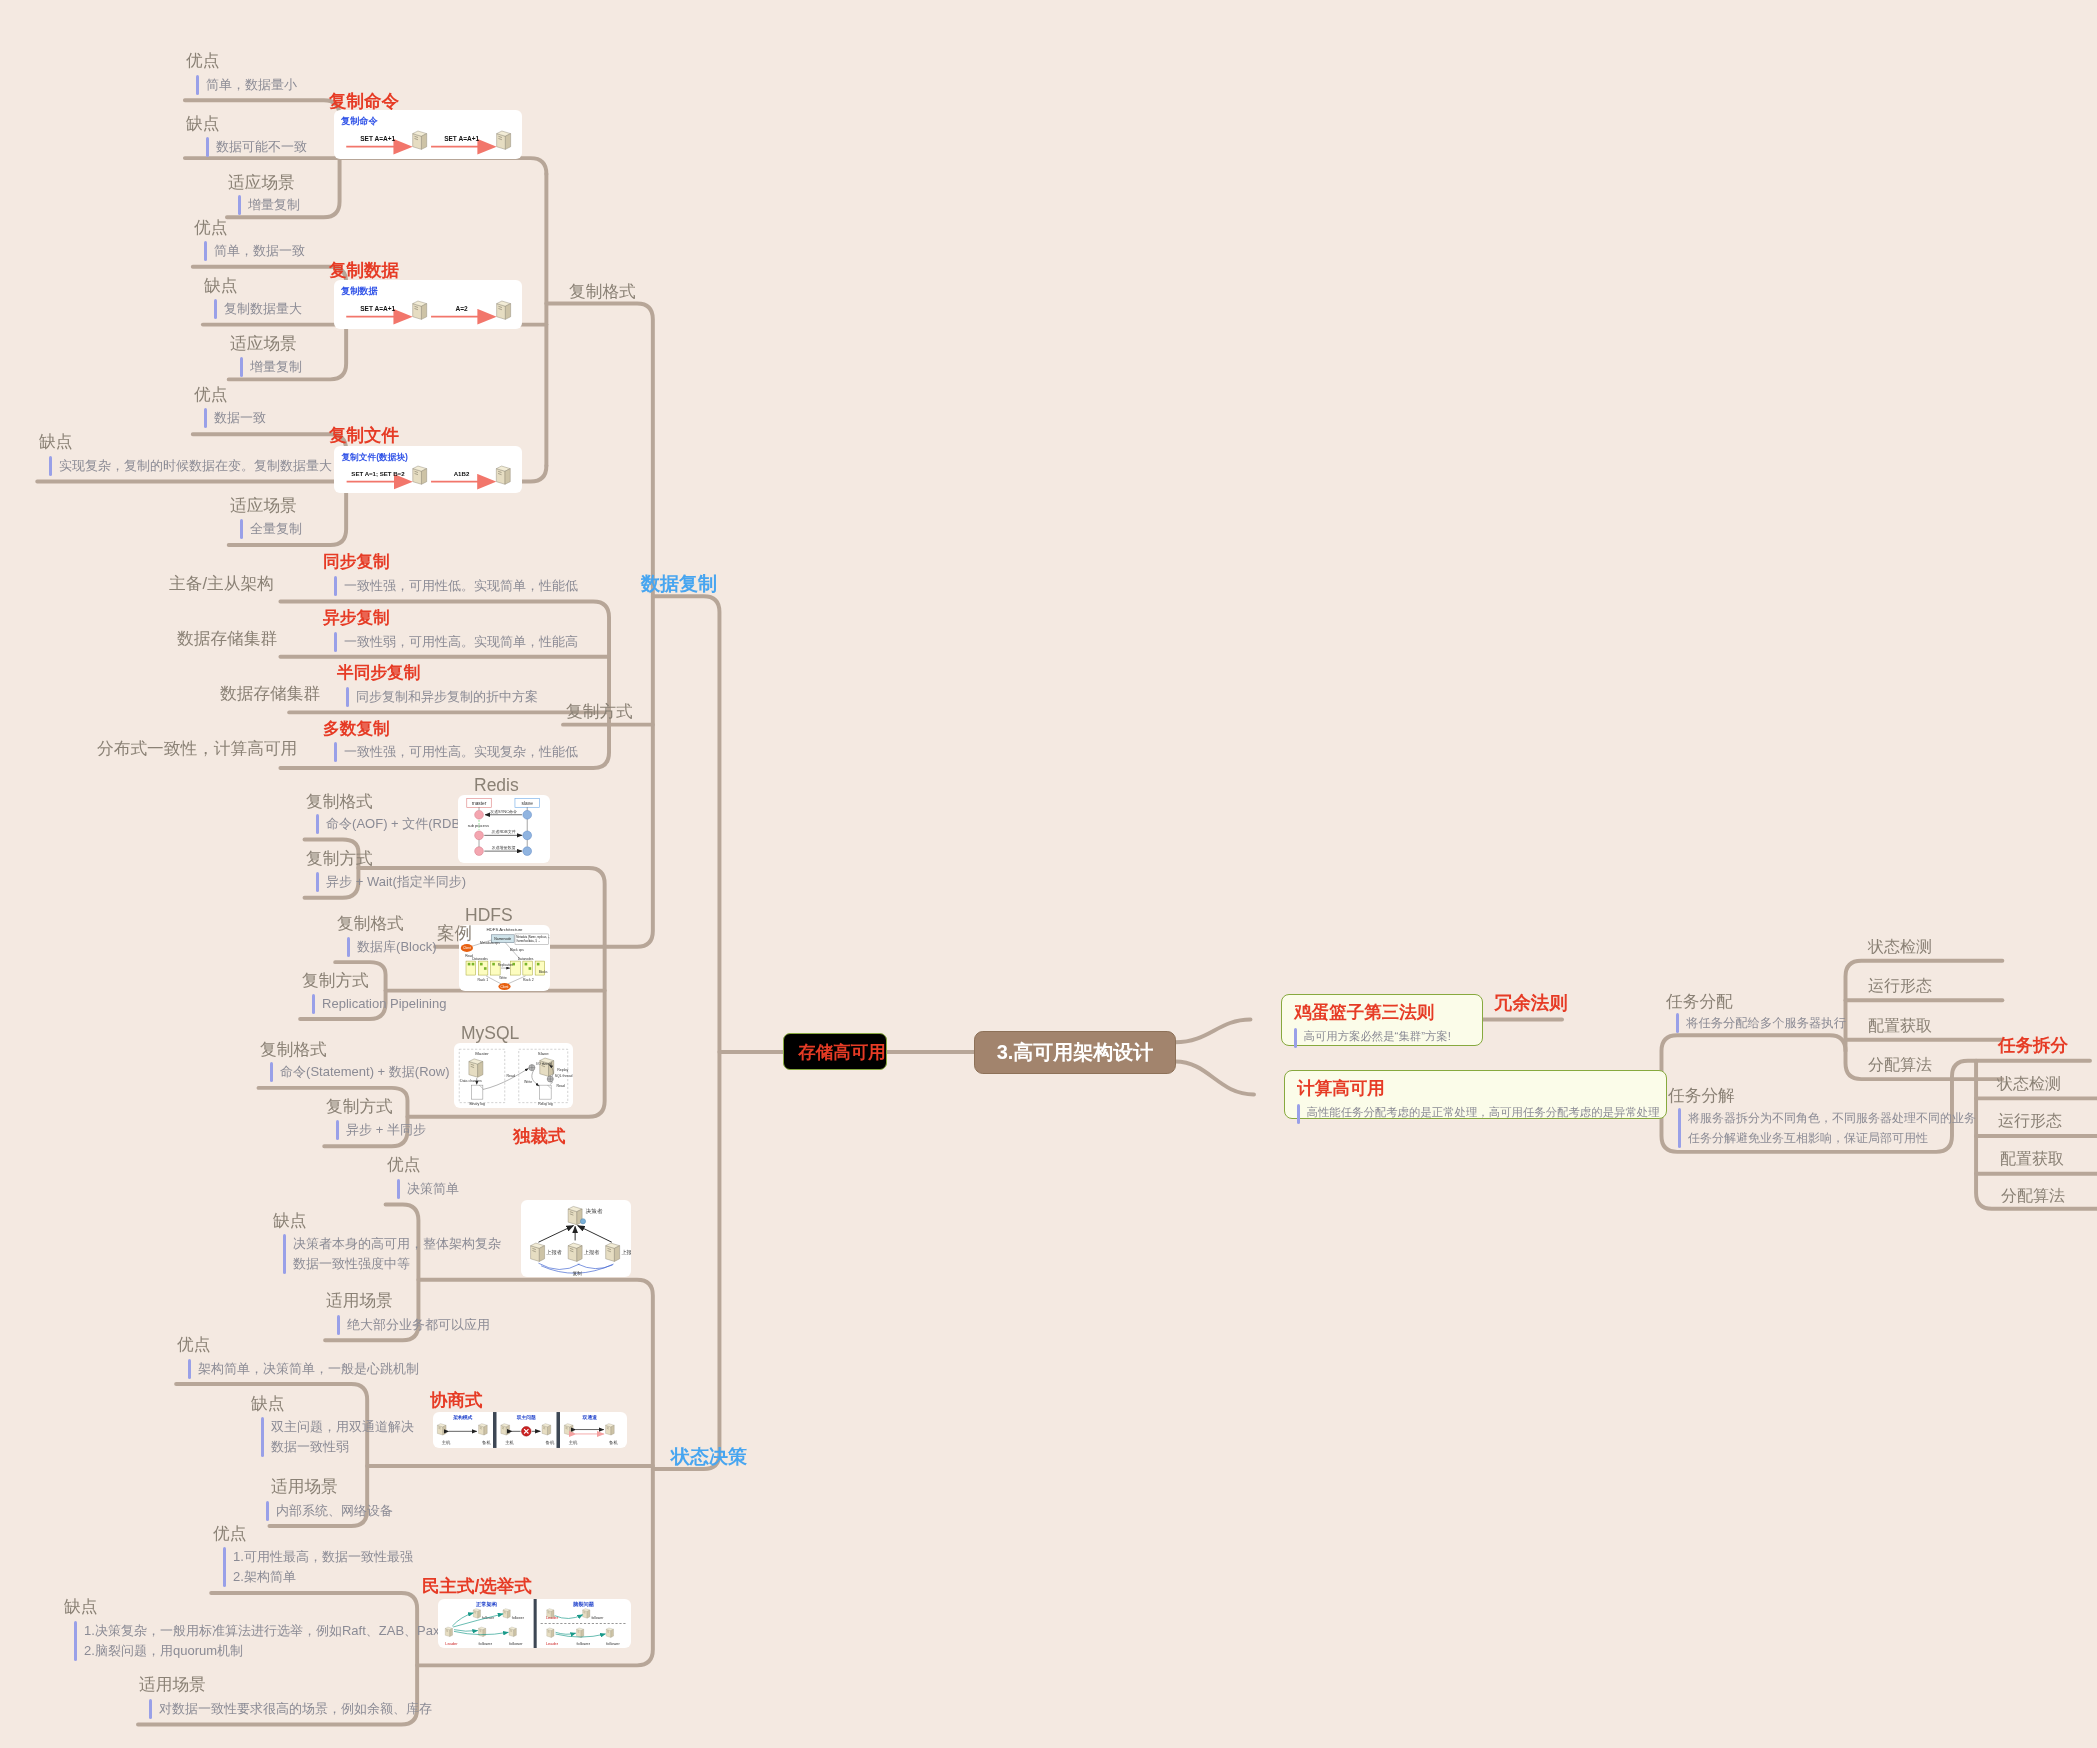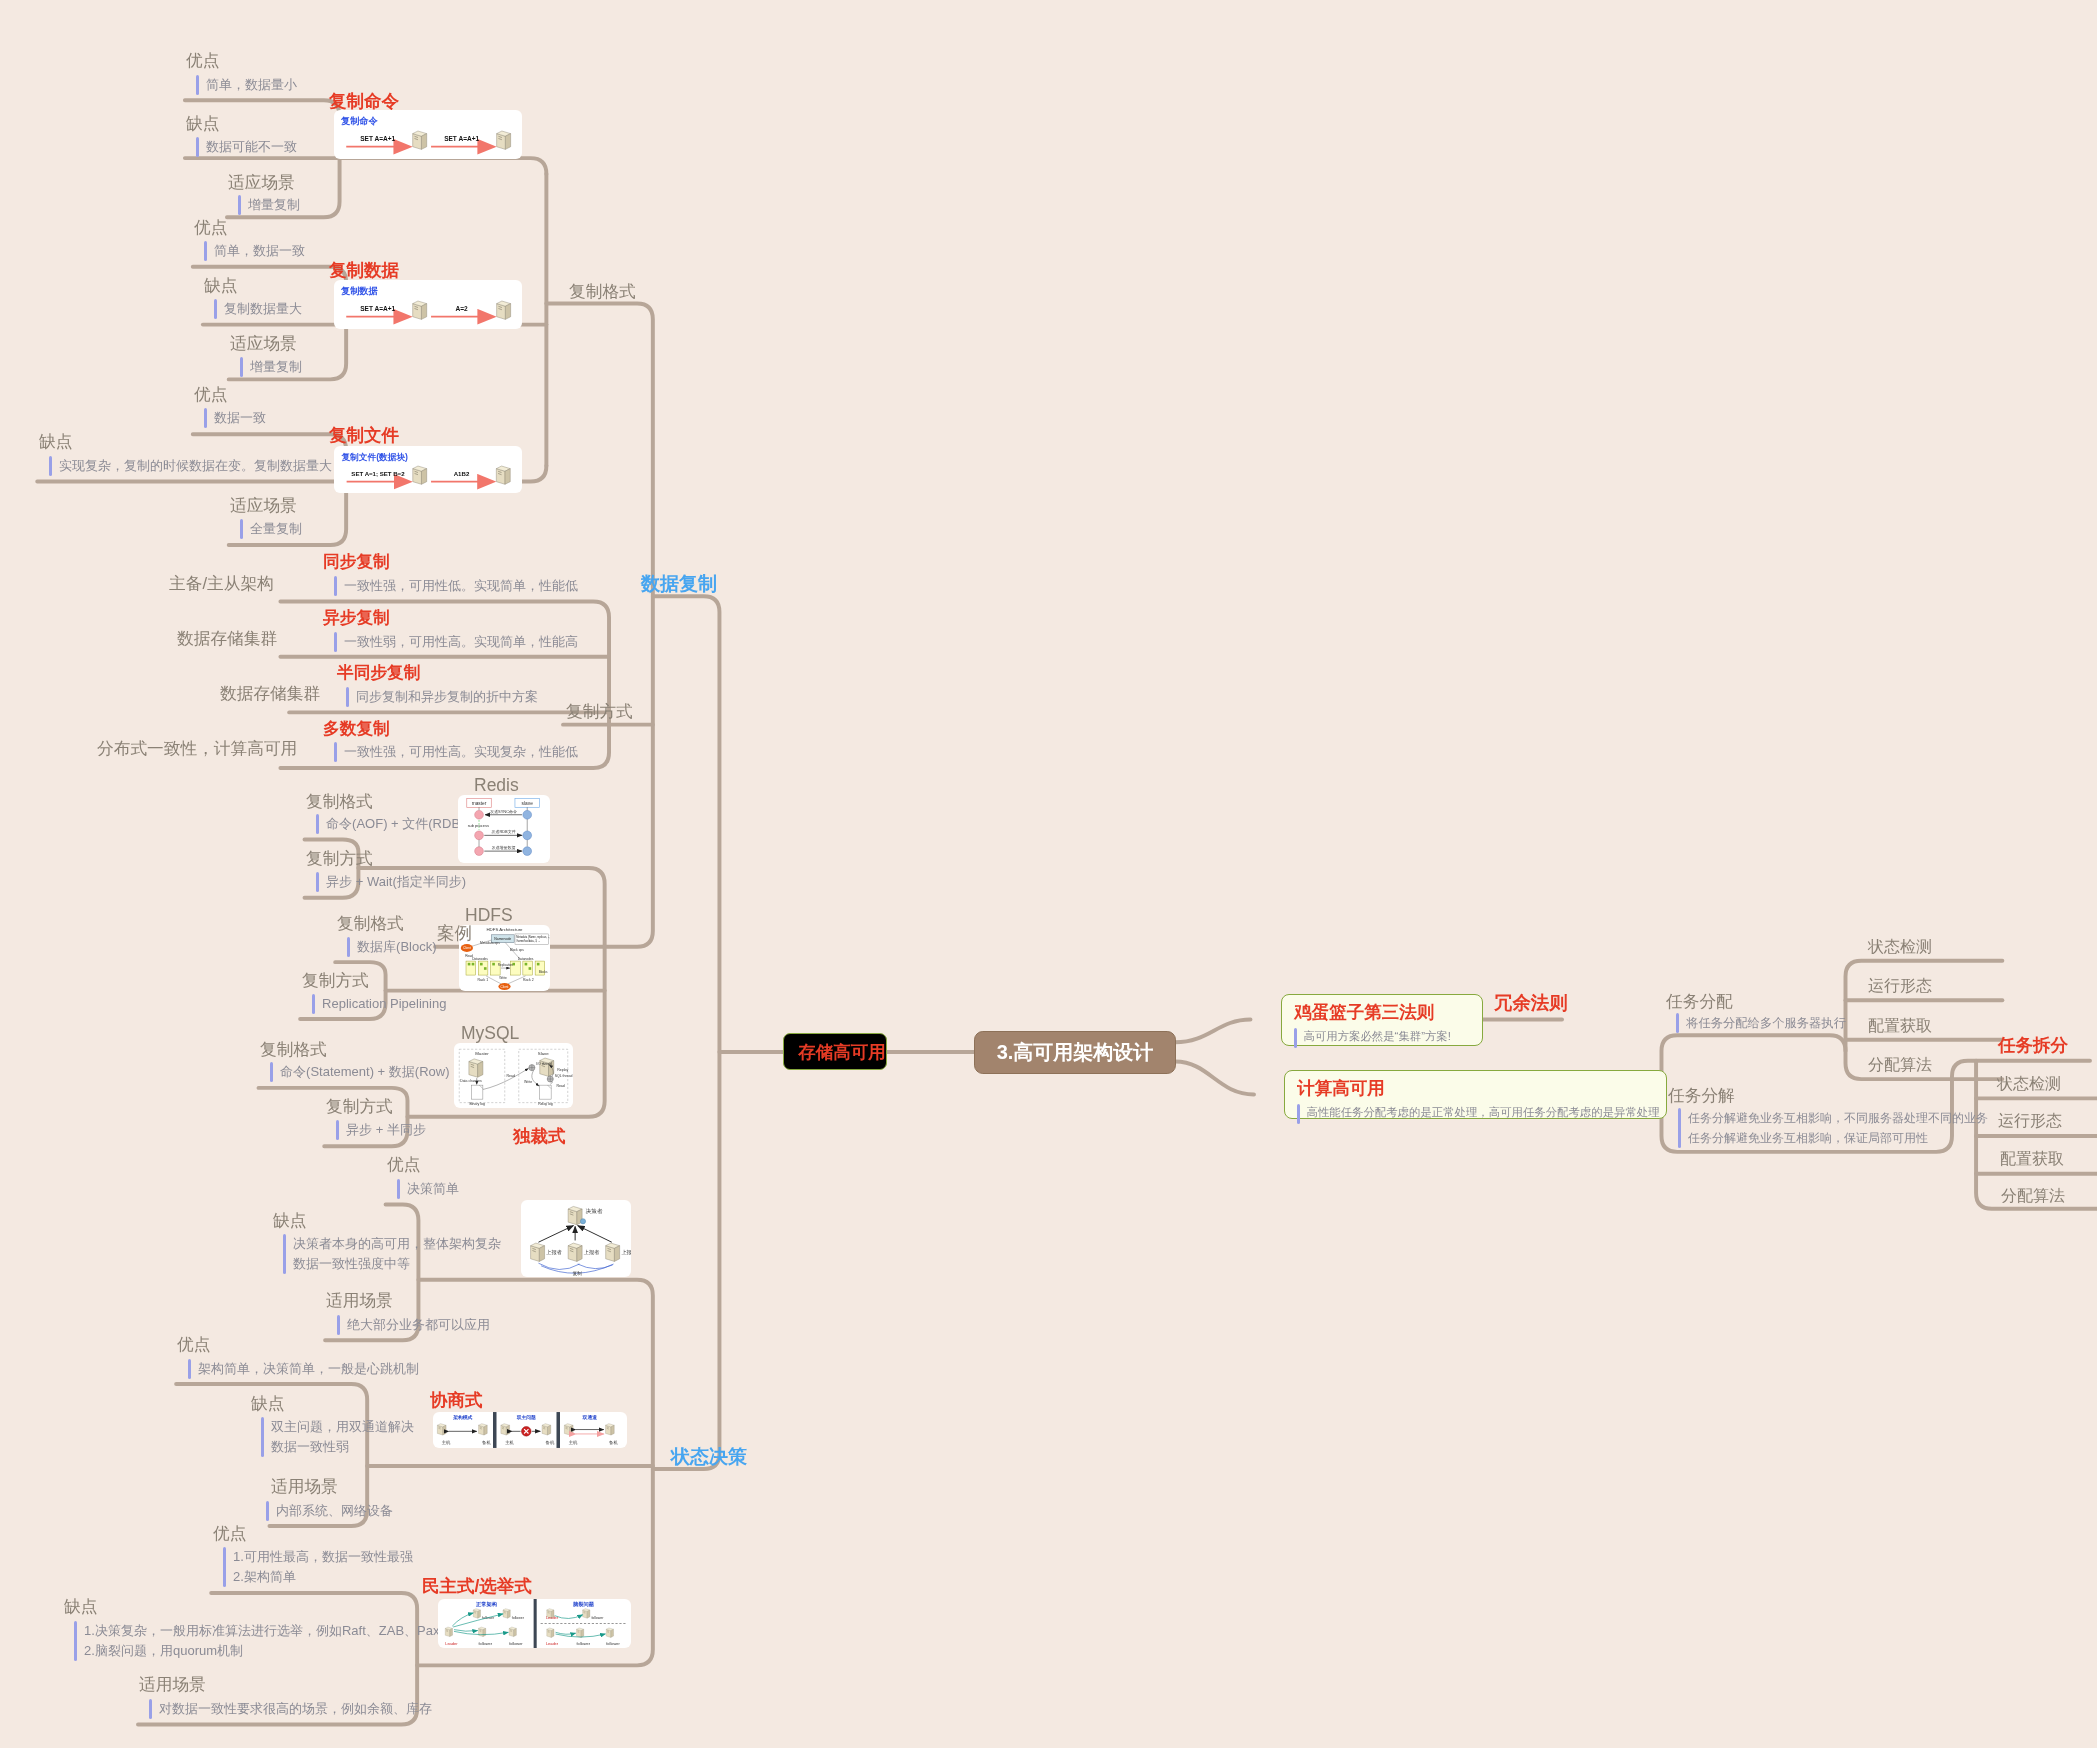--- a/index.html
+++ b/index.html
@@ -112,21 +112,21 @@
   </g>
 </svg>
 
 
 <div class="lbl" style="left:186px;top:49px">优点</div>
 <div class="note" style="left:196px;top:75px">
       <span class="bar"></span>
       <span class="ntx">简单，数据量小</span>
     </div>
 <div class="lbl" style="left:186px;top:112px">缺点</div>
-<div class="note" style="left:196px;top:137px">
+<div class="note" style="left:206px;top:137px">
       <span class="bar"></span>
       <span class="ntx">数据可能不一致</span>
     </div>
 <div class="lbl" style="left:228px;top:171px">适应场景</div>
 <div class="note" style="left:238px;top:195px">
       <span class="bar"></span>
       <span class="ntx">增量复制</span>
     </div>
 <div class="rt" style="left:329px;top:89px">复制命令</div>
 <svg class="shot" style="left:334px;top:110px" width="188" height="49" viewBox="0 0 430 112">
@@ -581,21 +581,21 @@
 
 <div class="lbl sm" style="left:1868px;top:937px">状态检测</div>
 <div class="lbl sm" style="left:1868px;top:976px">运行形态</div>
 <div class="lbl sm" style="left:1868px;top:1016px">配置获取</div>
 <div class="lbl sm" style="left:1868px;top:1055px">分配算法</div>
 
 <div class="lbl" style="left:1668px;top:1084px">任务分解</div>
 <div class="note" style="left:1678px;top:1108px">
       <span class="bar"></span>
       <span class="ntx col" style="font-size:12px">
-        <span>任务分解避免业务互相影响，不同服务器处理不同的业务</span>
+        <span>将服务器拆分为不同角色，不同服务器处理不同的业务</span>
         <span>任务分解避免业务互相影响，保证局部可用性</span>
       </span>
     </div>
 
 <div class="rt" style="left:1998px;top:1033px">任务拆分</div>
 <div class="lbl sm" style="left:1997px;top:1074px">状态检测</div>
 <div class="lbl sm" style="left:1998px;top:1111px">运行形态</div>
 <div class="lbl sm" style="left:2000px;top:1149px">配置获取</div>
 <div class="lbl sm" style="left:2001px;top:1186px">分配算法</div>
 

